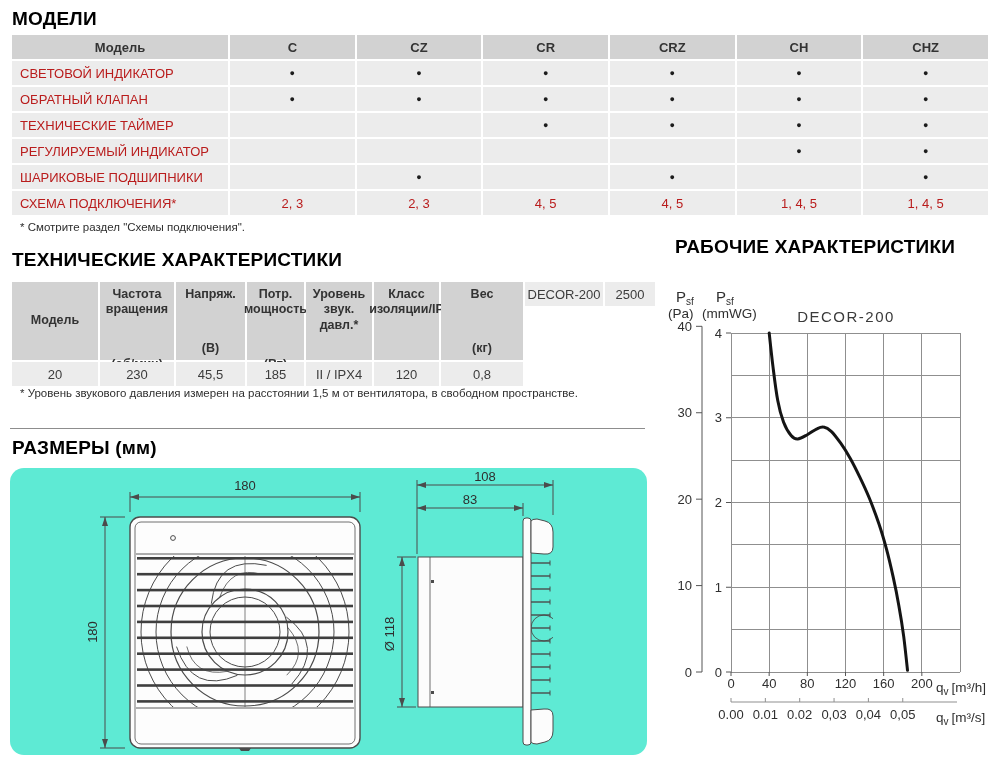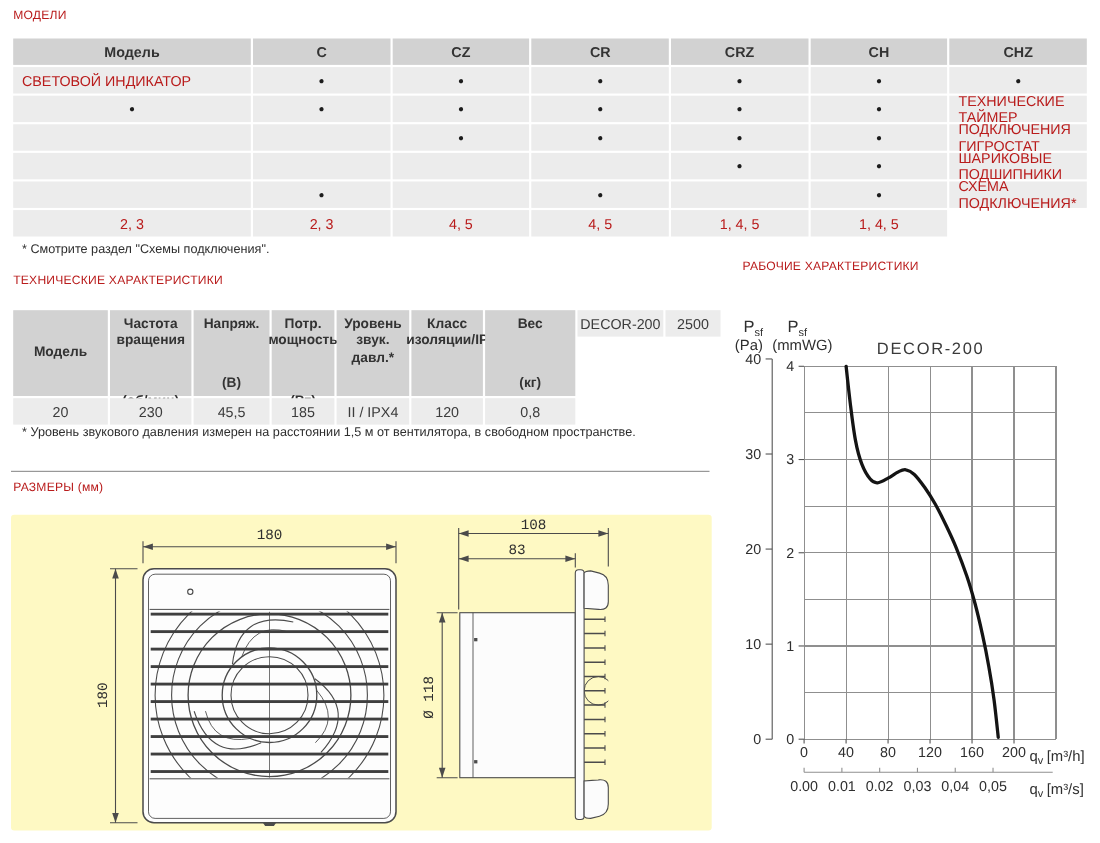--- a/index.html
+++ b/index.html
@@ -1,19 +1,19 @@
 <!DOCTYPE html>
 <html><head>
 <meta charset="utf-8">
 <style>
   html,body{margin:0;padding:0;background:#fff;}
   body{width:1000px;height:766px;position:relative;overflow:hidden;
        font-family:"Liberation Sans",sans-serif;color:#3c3c3c;}
   .abs{position:absolute;}
-  h2.sec{font-size:11px;font-weight:normal;color:#b91c1c;margin:0;letter-spacing:.2px;}
+  h2.sec{font-size:19px;font-weight:bold;color:#000000;margin:0;letter-spacing:.2px;}
   .footnote{font-size:11.5px;color:#2e2e2e;}
 
   
   #models-table{left:12px;top:35px;width:976px;display:grid;
     grid-template-columns:216px repeat(6,1fr);gap:2px;background:#fff;}
   #models-table .th{background:#d2d2d2;font-weight:bold;font-size:13px;color:#333;
     height:24px;display:flex;align-items:center;justify-content:center;}
   #models-table .td{background:#ececec;font-size:13px;color:#b91c1c;
     height:24px;display:flex;align-items:center;justify-content:center;}
   #models-table .lab{justify-content:flex-start;padding-left:8px;}
@@ -25,21 +25,21 @@
     grid-template-columns:86px 74px 69px 57px 66px 65px 82px 78px 50px;gap:2px;background:#fff;}
   #tech-table .th2{background:#d2d2d2;height:68px;font-size:12.5px;font-weight:bold;color:#333;
     display:flex;flex-direction:column;justify-content:space-between;align-items:center;
     text-align:center;padding:5px 1px;line-height:1.22;box-sizing:content-box;gap:39px;}
   #tech-table .th2.cen{justify-content:center;}
   #tech-table .td2{background:#ececec;height:24px;font-size:13px;color:#3c3c3c;
     display:flex;align-items:center;justify-content:center;}
 
   #divider{left:10px;top:428px;width:635px;height:1px;background:#8d8d8d;}
 
-  #drawing-box{left:10px;top:468px;width:637px;height:287px;background:#fef9c3;border-radius:3px;font-family:Liberation Mono, monospace;}
+  #drawing-box{left:10px;top:468px;width:637px;height:287px;background:#5eead4;border-radius:14px;}
 
   
   text{fill:#2f2f2f;}
   .dim{font-size:13px;}
   .tick{font-size:13px;}
   .axh{font-size:15px;}
   .sub{font-size:10px;}
   .axu{font-size:13.5px;}
   .ctitle{font-size:15px;letter-spacing:1.5px;fill:#3a3a3a;}
 </style>
@@ -56,34 +56,35 @@
     <div class="th">CRZ</div>
     <div class="th">CH</div>
     <div class="th">CHZ</div>
     <div class="td lab">СВЕТОВОЙ ИНДИКАТОР</div>
     <div class="td dot">●</div>
     <div class="td dot">●</div>
     <div class="td dot">●</div>
     <div class="td dot">●</div>
     <div class="td dot">●</div>
     <div class="td dot">●</div>
+    <div class="td lab">ОБРАТНЫЙ КЛАПАН</div>
     <div class="td dot">●</div>
     <div class="td dot">●</div>
     <div class="td dot">●</div>
     <div class="td dot">●</div>
     <div class="td dot">●</div>
     <div class="td dot">●</div>
     <div class="td lab">ТЕХНИЧЕСКИЕ ТАЙМЕР</div>
     <div class="td"></div>
     <div class="td"></div>
     <div class="td dot">●</div>
     <div class="td dot">●</div>
     <div class="td dot">●</div>
     <div class="td dot">●</div>
-    <div class="td lab">ПОДКЛЮЧЕНИЯ ГИГРОСТАТ</div>
+    <div class="td lab">РЕГУЛИРУЕМЫЙ ИНДИКАТОР</div>
     <div class="td"></div>
     <div class="td"></div>
     <div class="td"></div>
     <div class="td"></div>
     <div class="td dot">●</div>
     <div class="td dot">●</div>
     <div class="td lab">ШАРИКОВЫЕ ПОДШИПНИКИ</div>
     <div class="td"></div>
     <div class="td dot">●</div>
     <div class="td"></div>

